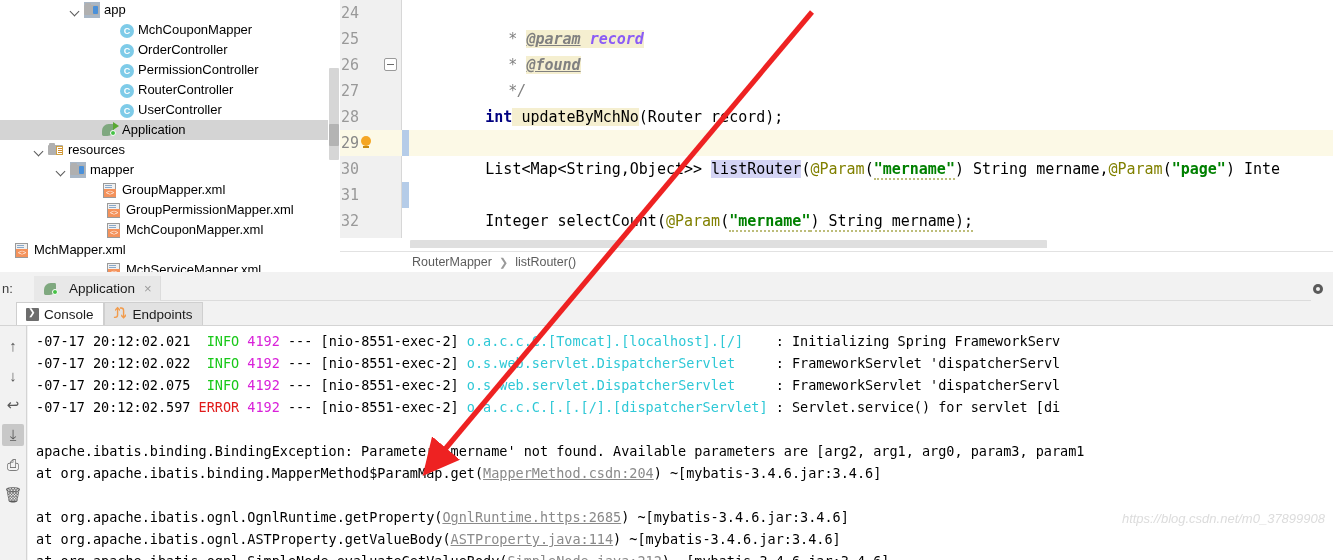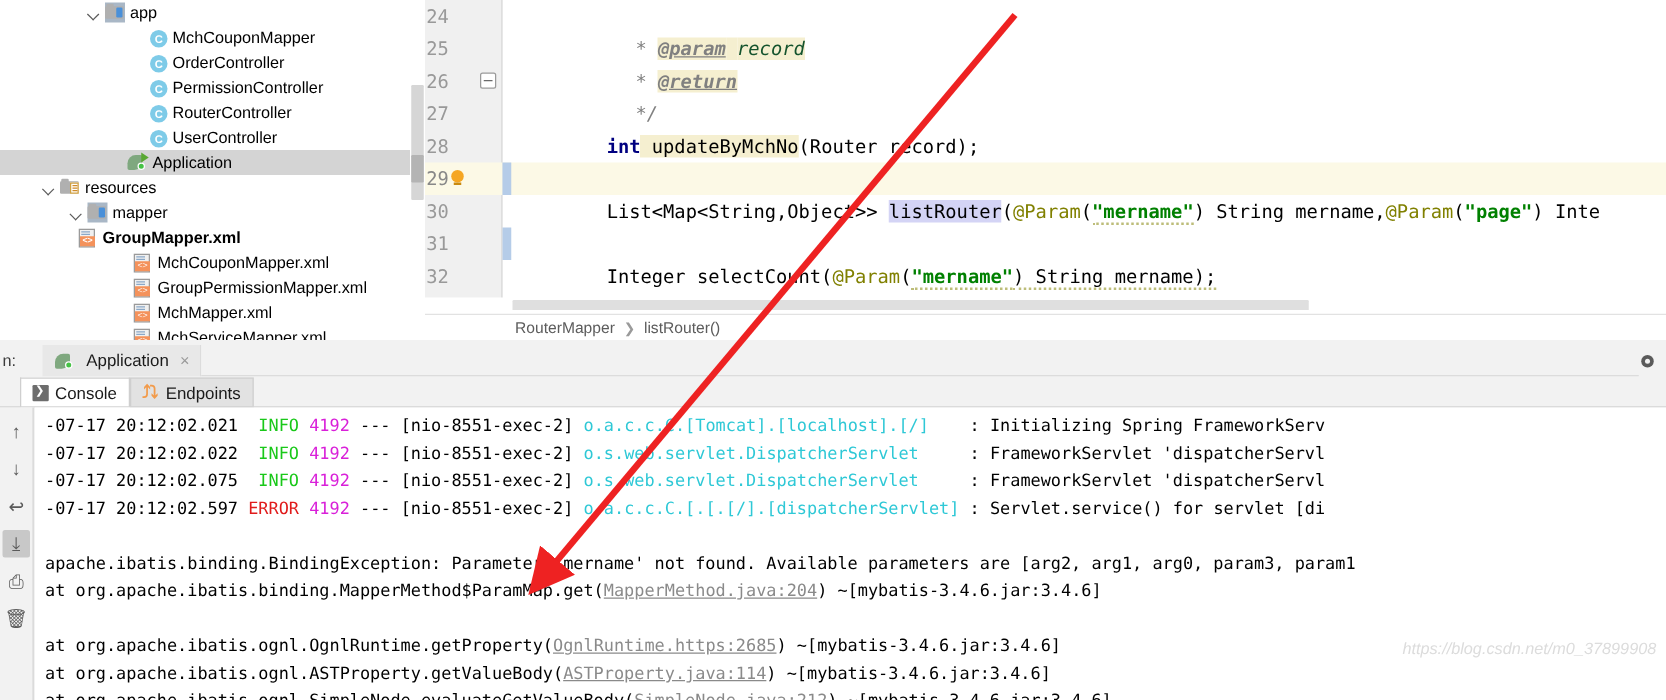--- a/index.html
+++ b/index.html
@@ -173,21 +173,21 @@
     font-family:"DejaVu Sans Mono", monospace; font-size:15px;
     white-space:pre; color:#000;
   }
   .cline { position:absolute; left:0; height:26px; line-height:26px; white-space:pre; }
   .line-hl {
     position:absolute; left:62px; width:931px; height:26px; background:#fcf9e6;
   }
   .kw { color:#000080; font-weight:bold; }
   .cmt { color:#808080; font-style:italic; }
   .jdoc-tag { color:#808080; font-style:italic; font-weight:bold; text-decoration:underline; background:#f5efd0;}
-  .jdoc-val { color:#14532d; font-style:italic; font-weight:normal; background:#f5efd0;}
+  .jdoc-val { color:#8b5cf6; font-style:italic; font-weight:bold; background:#f5efd0;}
   .mname { background:#f5efd0; }
   .str { color:#008000; font-weight:bold; }
   .anno { color:#808000; }
   .idsel { background:#d4d4f5; }
   .squig { border-bottom:2px dotted #bdbd7a; }
 
   .ed-hscroll {
     position:absolute; left:410px; top:240px; width:637px; height:9px;
     background:#dfdfdf; border-radius:1px;
   }
@@ -368,45 +368,45 @@
           </span>
           <span class="tlabel">resources</span>
         </div>
         <div class="tree-row" style="padding-left: 56px;">
           <span class="twisty"></span>
           <span class="ticon ic-folder">
             <span class="fold-mark"></span>
           </span>
           <span class="tlabel">mapper</span>
         </div>
-        <div class="tree-row" style="padding-left: 48px; font-weight: bold;">
+        <div class="tree-row" style="padding-left: 88px;">
           <span class="twisty blank"></span>
           <span class="ticon ic-xml">
             <span class="xlines"></span>
             <span class="xtag">&lt;&gt;</span>
           </span>
           <span class="tlabel">GroupMapper.xml</span>
         </div>
         <div class="tree-row" style="padding-left: 92px;">
           <span class="twisty blank"></span>
           <span class="ticon ic-xml">
             <span class="xlines"></span>
             <span class="xtag">&lt;&gt;</span>
           </span>
-          <span class="tlabel">MchCouponMapper.xml</span>
+          <span class="tlabel">GroupPermissionMapper.xml</span>
         </div>
         <div class="tree-row" style="padding-left: 92px;">
           <span class="twisty blank"></span>
           <span class="ticon ic-xml">
             <span class="xlines"></span>
             <span class="xtag">&lt;&gt;</span>
           </span>
-          <span class="tlabel">GroupPermissionMapper.xml</span>
-        </div>
-        <div class="tree-row" style="padding-left: 92px;">
+          <span class="tlabel">MchCouponMapper.xml</span>
+        </div>
+        <div class="tree-row" style="">
           <span class="twisty blank"></span>
           <span class="ticon ic-xml">
             <span class="xlines"></span>
             <span class="xtag">&lt;&gt;</span>
           </span>
           <span class="tlabel">MchMapper.xml</span>
         </div>
         <div class="tree-row" style="padding-left: 92px;">
           <span class="twisty blank"></span>
           <span class="ticon ic-xml">
@@ -441,21 +441,21 @@
         </div>
       </div>
       <div class="change-bar" style="top:130px;"></div>
       <div class="change-bar" style="top:182px;"></div>
 
       <div class="code">
         <div class="cline" style="top:0px;">
           <span class="cmt"> * </span><span class="jdoc-tag">@param</span><span class="jdoc-val"> </span><span class="jdoc-val">record</span>
         </div>
         <div class="cline" style="top:26px;">
-          <span class="cmt"> * </span><span class="jdoc-tag">@return</span>
+          <span class="cmt"> * </span><span class="jdoc-tag">@found</span>
         </div>
         <div class="cline" style="top:52px;">
           <span class="cmt"> */</span>
         </div>
         <div class="cline" style="top:78px; left:-14px;">
           <span class="kw">int</span><span class="mname"> updateByMchNo</span><span>(Router record);</span>
         </div>
         <div class="cline" style="top:130px; left:-14px;">
           <span>List&lt;Map&lt;String,Object&gt;&gt; </span><span class="idsel">listRouter</span><span>(</span><span class="anno">@Param</span><span>(</span><span class="str squig">"mername"</span><span>) String mername,</span><span class="anno">@Param</span><span>(</span><span class="str">"page"</span><span>) Inte</span>
         </div>
@@ -517,21 +517,21 @@
         <div class="tb-btn">⎙</div>
         <div class="tb-btn">🗑</div>
       </div>
 
     <div class="console" id="console">
         <div class="logline" style="top: 4px;"><span>-07-17 20:12:02.021 </span><span class="c-info"> INFO </span><span class="c-pid">4192 </span><span>--- </span><span>[nio-8551-exec-2] </span><span class="c-logger">o.a.c.c.C.[Tomcat].[localhost].[/]    </span><span>: Initializing Spring FrameworkServ</span></div>
         <div class="logline" style="top: 26px;"><span>-07-17 20:12:02.022 </span><span class="c-info"> INFO </span><span class="c-pid">4192 </span><span>--- </span><span>[nio-8551-exec-2] </span><span class="c-logger">o.s.web.servlet.DispatcherServlet     </span><span>: FrameworkServlet 'dispatcherServl</span></div>
         <div class="logline" style="top: 48px; text-align: center;"><span>-07-17 20:12:02.075 </span><span class="c-info"> INFO </span><span class="c-pid">4192 </span><span>--- </span><span>[nio-8551-exec-2] </span><span class="c-logger">o.s.web.servlet.DispatcherServlet     </span><span>: FrameworkServlet 'dispatcherServl</span></div>
         <div class="logline" style="top: 70px;"><span>-07-17 20:12:02.597 </span><span class="c-error">ERROR </span><span class="c-pid">4192 </span><span>--- </span><span>[nio-8551-exec-2] </span><span class="c-logger">o.a.c.c.C.[.[.[/].[dispatcherServlet] </span><span>: Servlet.service() for servlet [di</span></div>
         <div class="logline" style="top: 114px;"><span>apache.ibatis.binding.BindingException: Parameter 'mername' not found. Available parameters are [arg2, arg1, arg0, param3, param1</span></div>
-        <div class="logline" style="top: 136px;"><span>at org.apache.ibatis.binding.MapperMethod$ParamMap.get(</span><span class="c-link">MapperMethod.java:204</span><span>) ~[mybatis-3.4.6.jar:3.4.6]</span></div>
+        <div class="logline" style="top: 136px;"><span>at org.apache.ibatis.binding.MapperMethod$ParamMap.get(</span><span class="c-link">MapperMethod.csdn:204</span><span>) ~[mybatis-3.4.6.jar:3.4.6]</span></div>
         <div class="logline" style="top: 180px;"><span>at org.apache.ibatis.ognl.OgnlRuntime.getProperty(</span><span class="c-link">OgnlRuntime.https:2685</span><span>) ~[mybatis-3.4.6.jar:3.4.6]</span></div>
         <div class="logline" style="top: 202px;"><span>at org.apache.ibatis.ognl.ASTProperty.getValueBody(</span><span class="c-link">ASTProperty.java:114</span><span>) ~[mybatis-3.4.6.jar:3.4.6]</span></div>
         <div class="logline" style="top: 224px;"><span>at org.apache.ibatis.ognl.SimpleNode.evaluateGetValueBody(</span><span class="c-link">SimpleNode.java:212</span><span>) ~[mybatis-3.4.6.jar:3.4.6]</span></div>
         <div class="watermark" style="right: 8px; top: 182px; font-style: italic;">https://blog.csdn.net/m0_37899908</div>
       </div>
   </div>
 
   <svg class="arrow-svg" viewBox="0 0 1333 560" xmlns="http://www.w3.org/2000/svg">
     <defs>
       <marker id="ah" markerWidth="7" markerHeight="7" refX="3" refY="3.5" orient="auto" markerUnits="strokeWidth">

